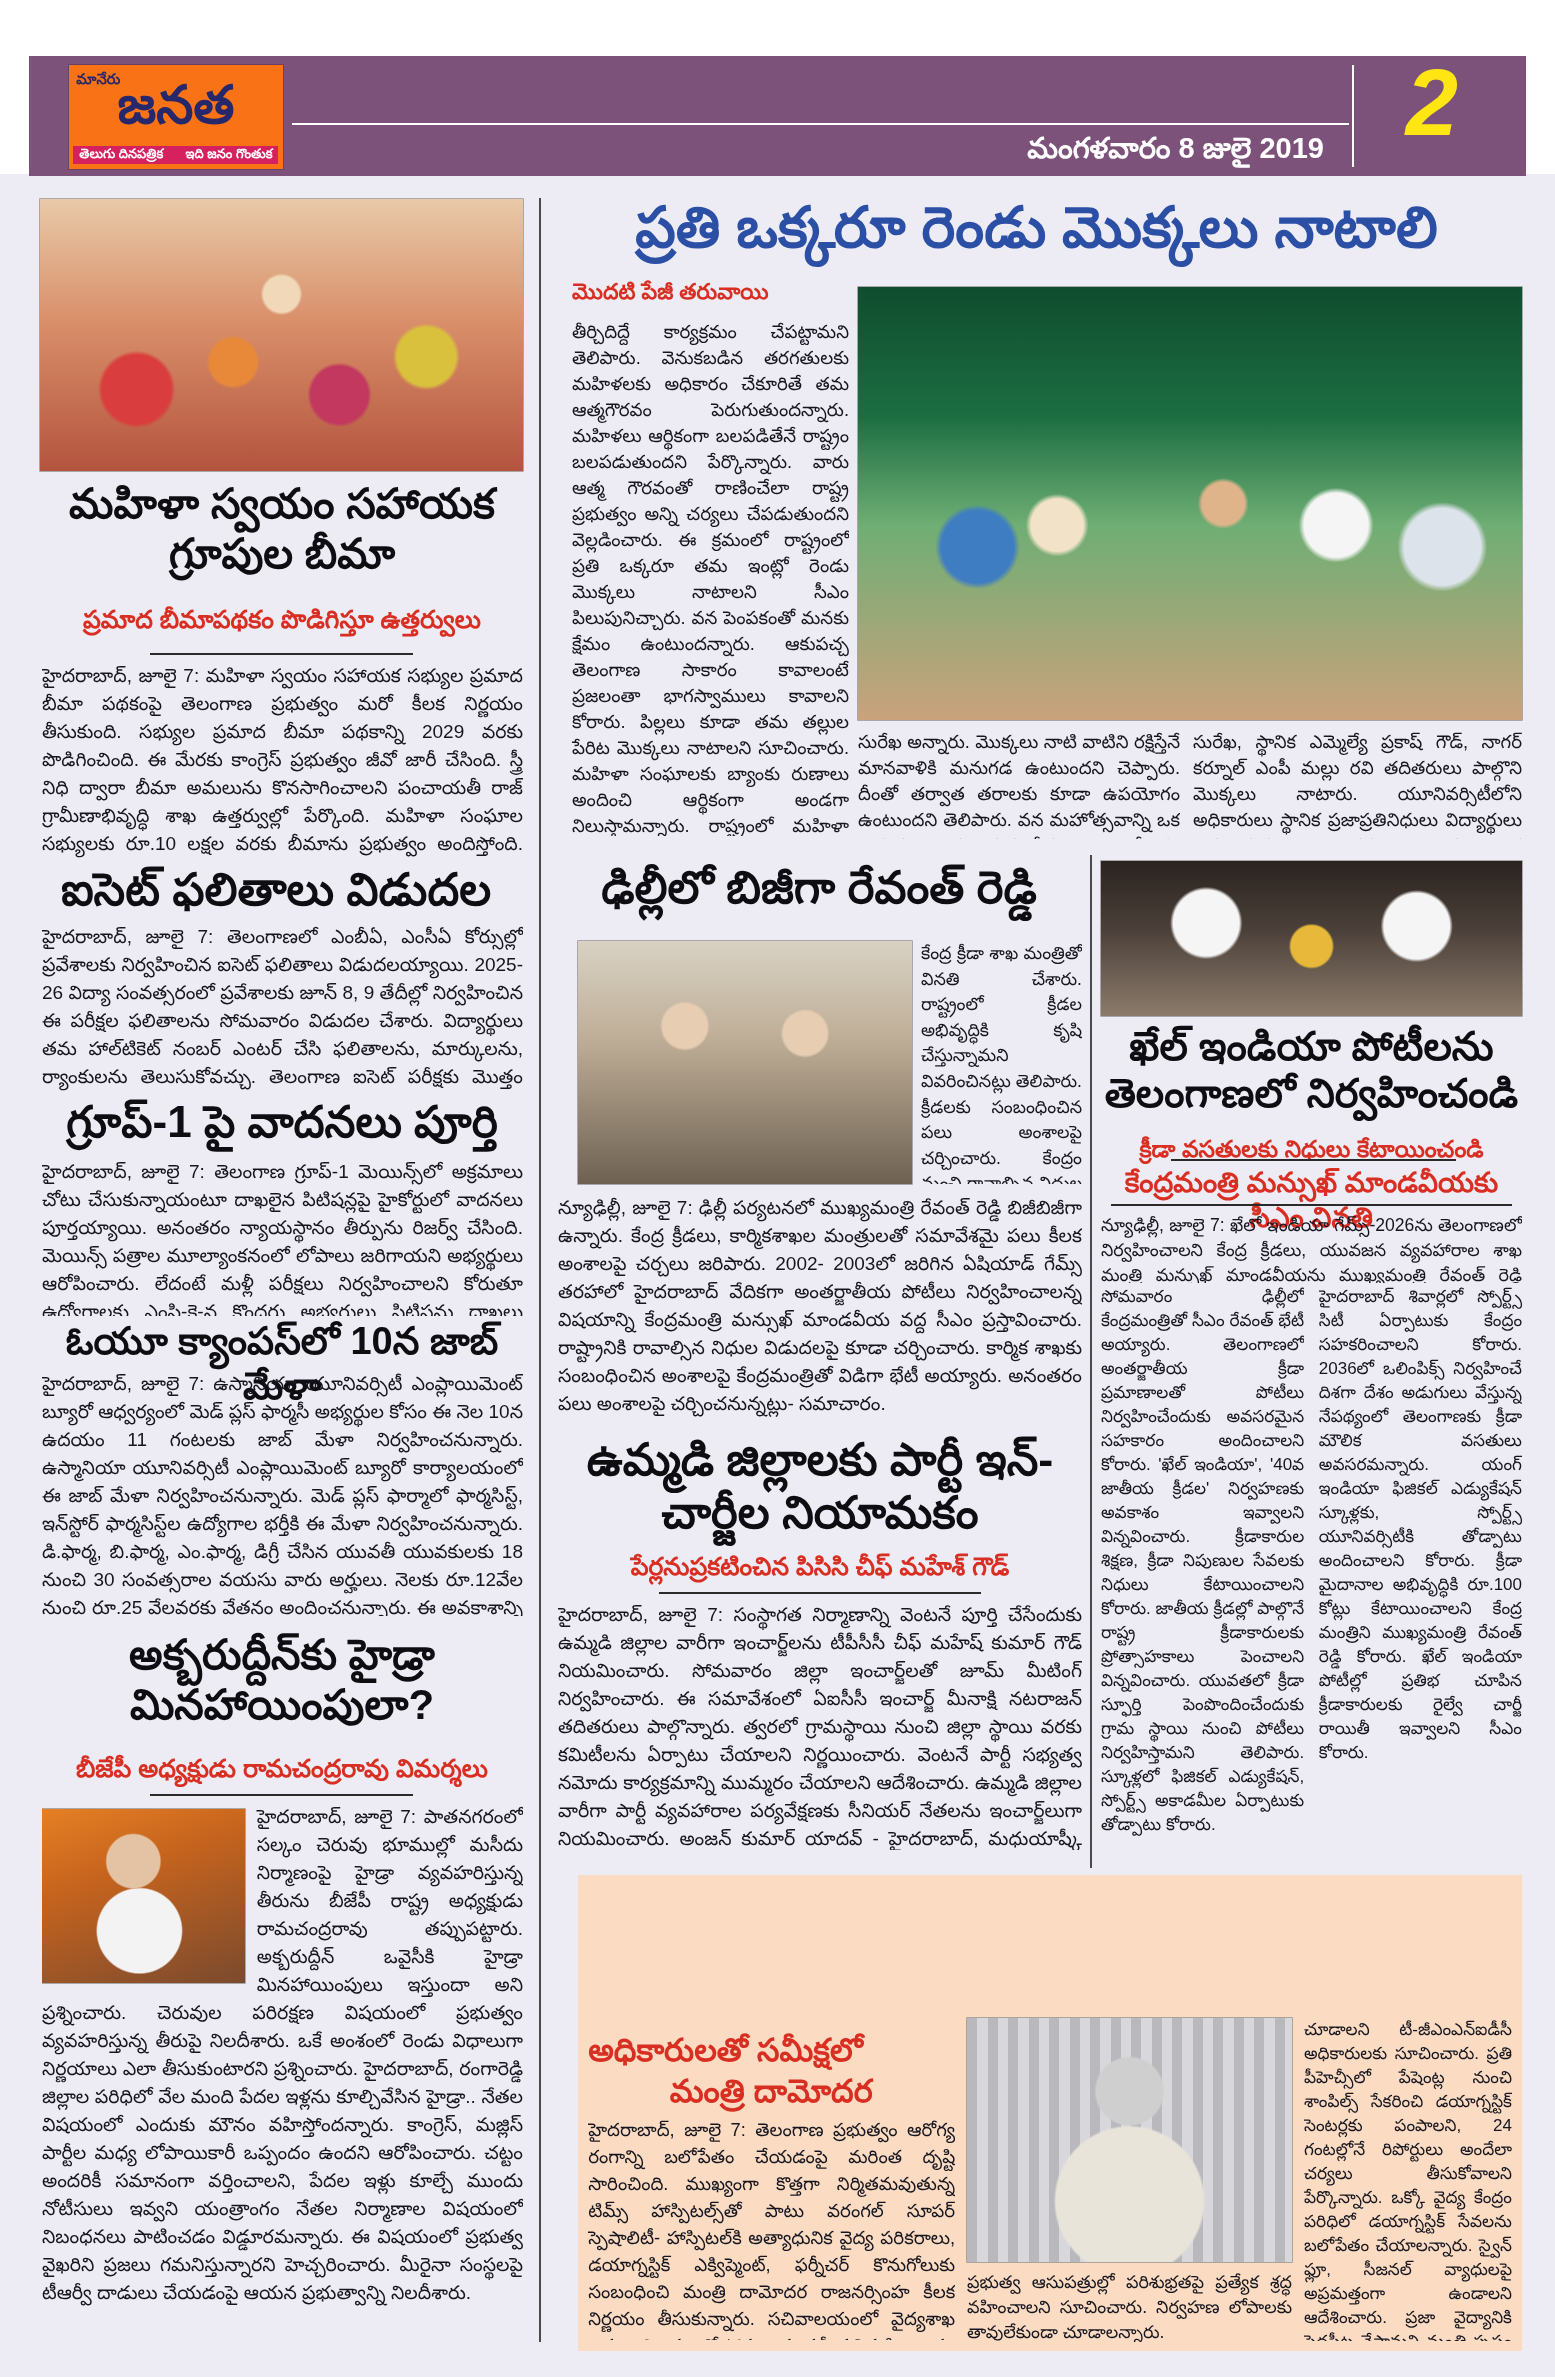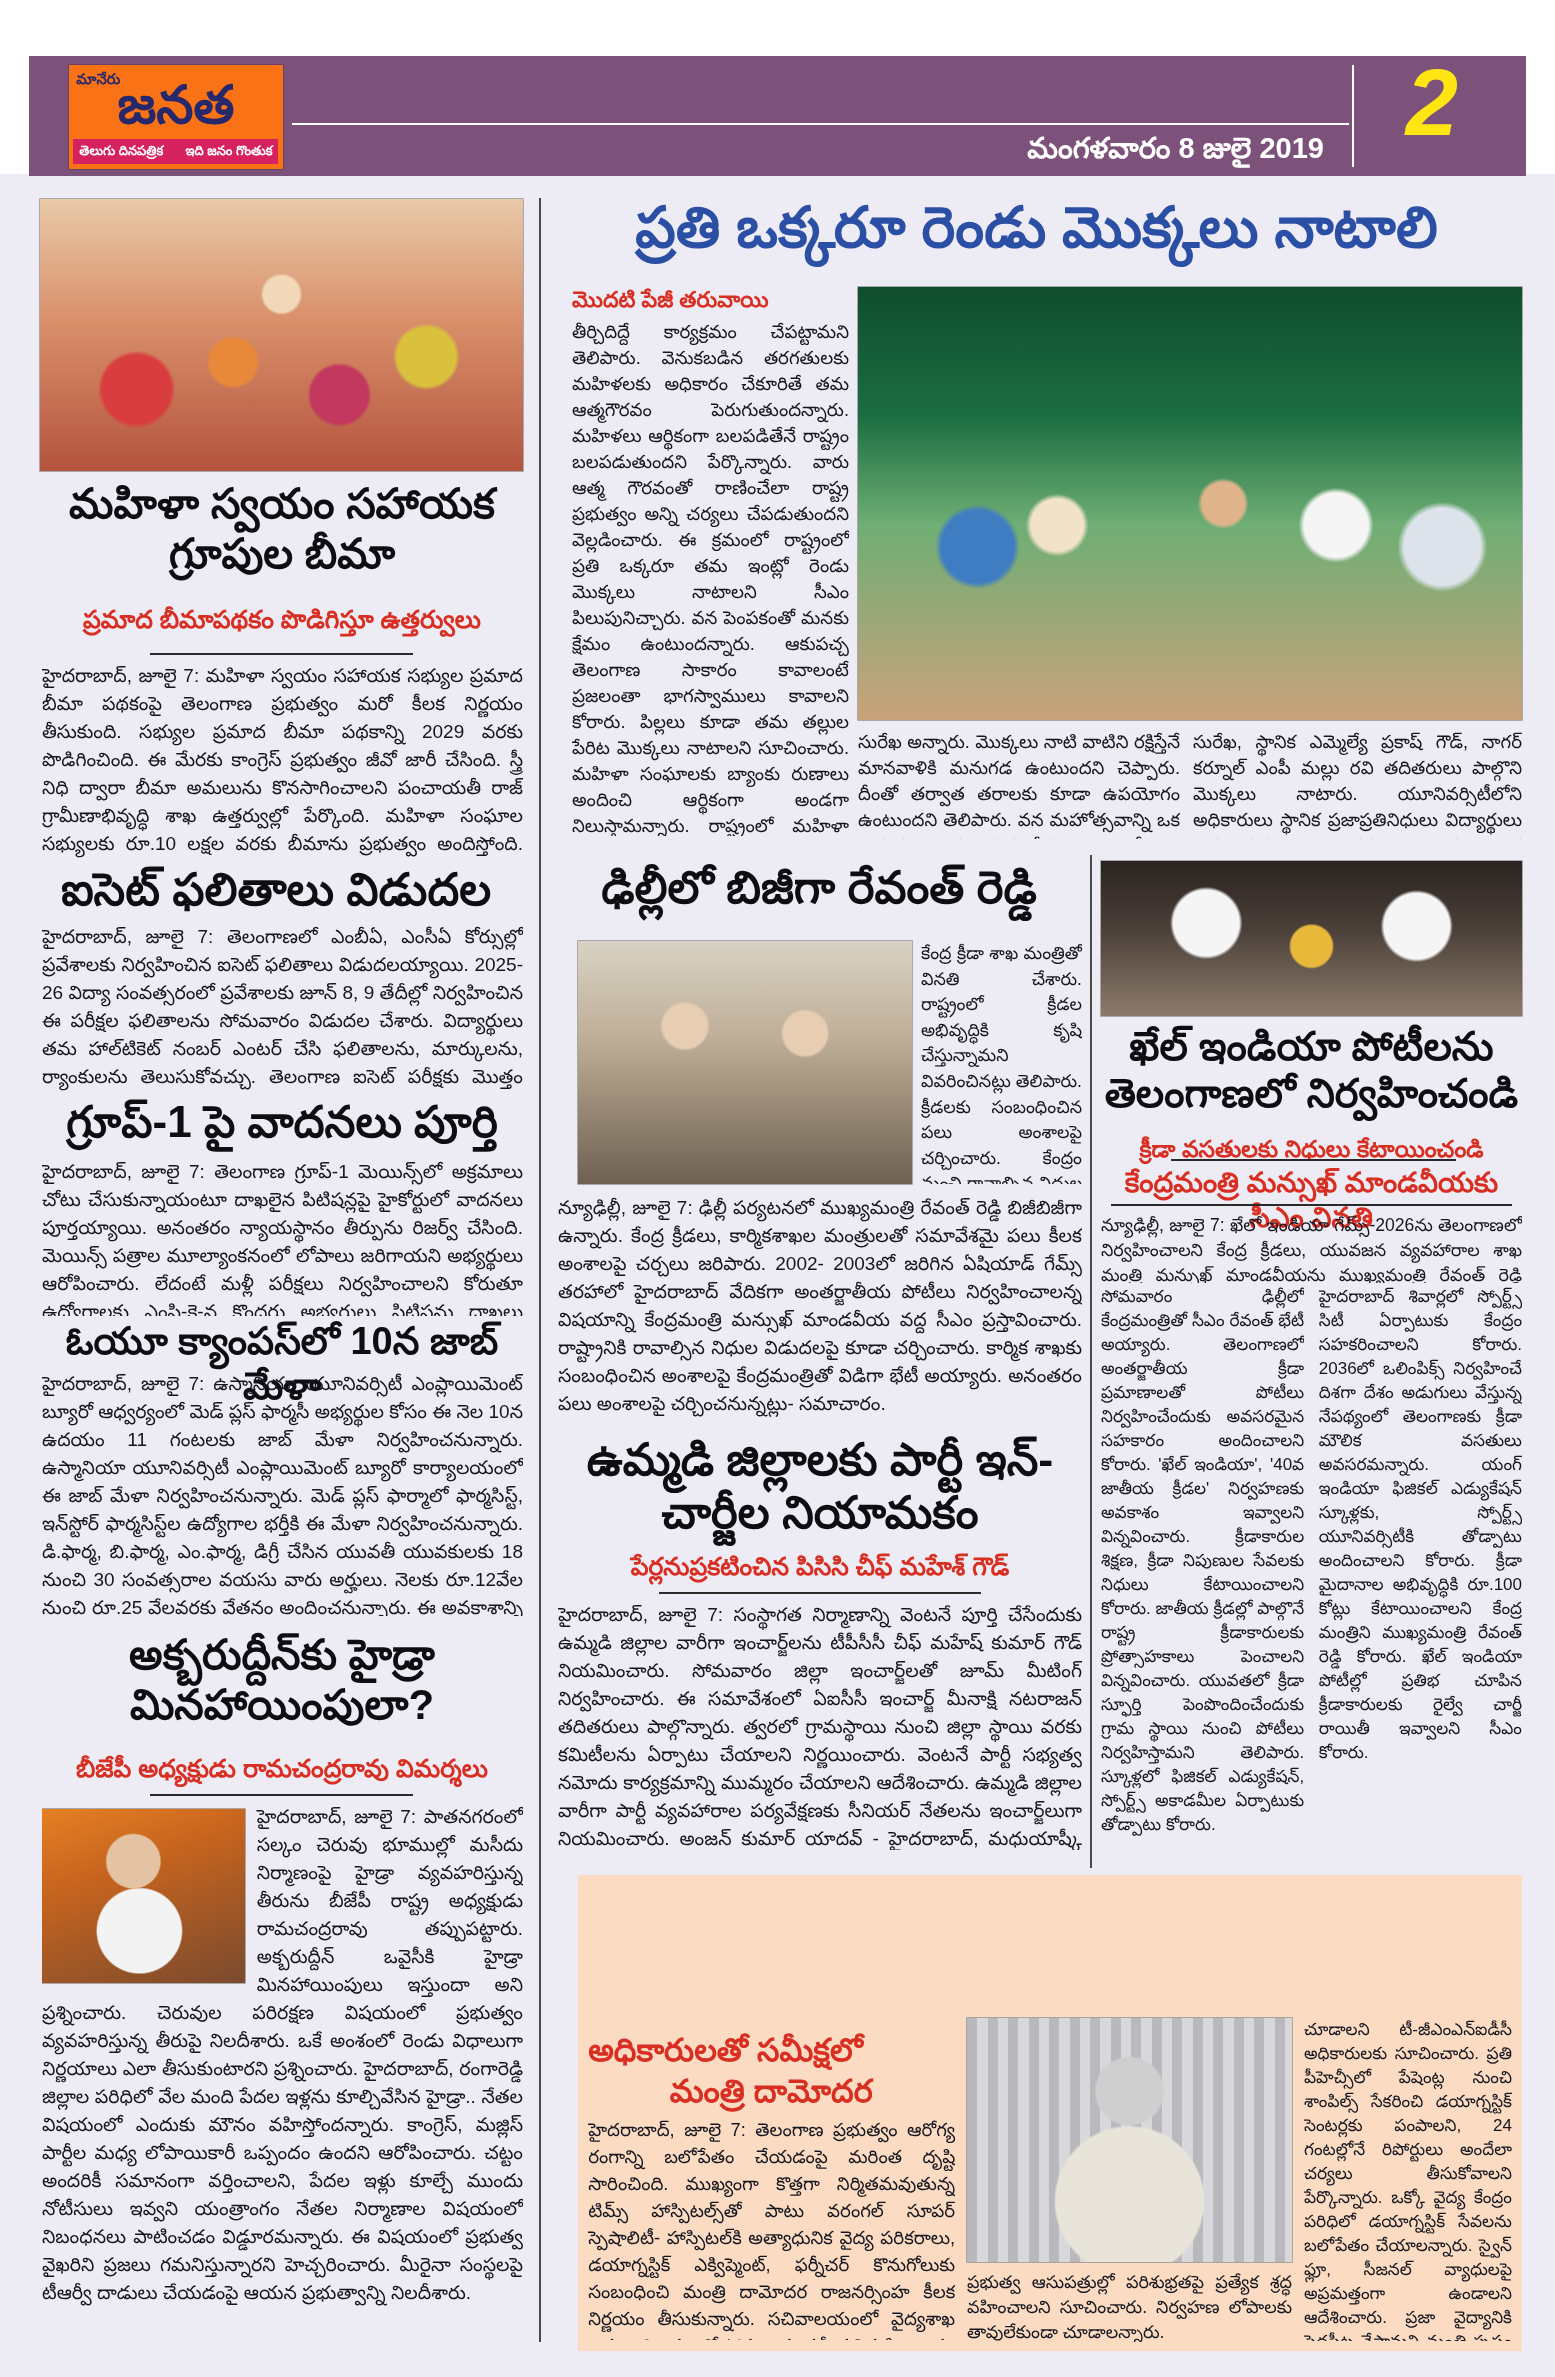--- a/index.html
+++ b/index.html
@@ -8,21 +8,21 @@
     font-family:"Liberation Sans","DejaVu Sans",sans-serif;color:#15151f;
     overflow:hidden;
   }
   .abs{position:absolute;}
   .page-bg{left:0;top:174px;width:1556px;height:2203px;background:#edebf4;}
   
   .banner{left:29px;top:56px;width:1497px;height:120px;background:#7d527a;}
   .logo-box{left:70px;top:64px;width:214px;height:104px;background:#f97316;box-shadow:0 0 0 0.7px #5e3d5c;}
   .logo-small{left:7.3px;top:5.9px;font-size:14.6px;font-weight:bold;color:#27276b;}
   .logo-main{left:0;top:13px;width:214px;text-align:center;font-size:53px;font-weight:bold;color:#27276b;line-height:1;}
-  .logo-ribbon{left:4.4px;bottom:4.4px;width:205px;height:25px;background:#d6215f;display:flex;justify-content:space-between;align-items:center;padding:0 5.9px;box-sizing:border-box;position:absolute;}
+  .logo-ribbon{left:4.4px;bottom:4.4px;width:205px;height:18px;background:#d6215f;display:flex;justify-content:space-between;align-items:center;padding:0 5.9px;box-sizing:border-box;position:absolute;}
   .logo-ribbon span{color:#ffffff;font-size:13px;font-weight:bold;white-space:nowrap;}
   .banner-url{left:307px;top:61px;width:1024px;text-align:center;font-size:48px;font-weight:600;color:#f7a81b;letter-spacing:1.5px;}
   
   .headline{font-weight:bold;color:#0d0d12;text-align:center;line-height:1.18;}
   .headline-blue{font-weight:bold;color:#2b4fa5;text-align:center;line-height:1.1;}
   .subhead-red{font-weight:bold;color:#d92f23;text-align:center;line-height:1.25;}
   .kicker-red{font-weight:bold;color:#d92f23;}
   .body-text{font-size:19px;line-height:28px;text-align:justify;color:#15151f;overflow:hidden;}
   .rule{background:#2a2a2a;}
   .vdiv{background:#4a4a4a;width:1.5px;}
@@ -75,21 +75,21 @@
       <span>ఇది జనం గొంతుక</span>
     </div>
   </div>
   <div class="abs" style="left:263px;top:67px;width:1057px;height:2.2px;background:#fff;"></div>
   <div class="abs" style="left:702px;top:76px;width:593px;text-align:right;font-size:29px;font-weight:bold;color:#fff;">మంగళవారం 8 జులై 2019</div>
   <div class="abs" style="left:1323px;top:8.8px;width:1.5px;height:102px;background:#fff;"></div>
   <div class="abs" style="left:1326px;top:-7.3px;width:154px;text-align:center;font-size:94px;font-weight:bold;font-style:italic;color:#ffe612;">2</div>
 </div>
 
 <div class="abs headline-blue" style="left:549px;top:196px;width:975px;font-size:57px;">ప్రతి ఒక్కరూ రెండు మొక్కలు నాటాలి</div>
-<div class="abs kicker-red" style="left:572px;top:287px;font-size:22px;">మొదటి పేజీ తరువాయి</div>
+<div class="abs kicker-red" style="left:572px;top:279px;font-size:22px;">మొదటి పేజీ తరువాయి</div>
 <div class="abs body-text" style="left:572px;top:319px;width:277px;height:517px;font-size:18.3px;line-height:26px;">తీర్చిదిద్దే కార్యక్రమం చేపట్టామని తెలిపారు. వెనుకబడిన తరగతులకు మహిళలకు అధికారం చేకూరితే తమ ఆత్మగౌరవం పెరుగుతుందన్నారు. మహిళలు ఆర్థికంగా బలపడితేనే రాష్ట్రం బలపడుతుందని పేర్కొన్నారు. వారు ఆత్మ గౌరవంతో రాణించేలా రాష్ట్ర ప్రభుత్వం అన్ని చర్యలు చేపడుతుందని వెల్లడించారు. ఈ క్రమంలో రాష్ట్రంలో ప్రతి ఒక్కరూ తమ ఇంట్లో రెండు మొక్కలు నాటాలని సీఎం పిలుపునిచ్చారు. వన పెంపకంతో మనకు క్షేమం ఉంటుందన్నారు. ఆకుపచ్చ తెలంగాణ సాకారం కావాలంటే ప్రజలంతా భాగస్వాములు కావాలని కోరారు. పిల్లలు కూడా తమ తల్లుల పేరిట మొక్కలు నాటాలని సూచించారు. మహిళా సంఘాలకు బ్యాంకు రుణాలు అందించి ఆర్థికంగా అండగా నిలుస్తామన్నారు. రాష్ట్రంలో మహిళా సంఘాలకు సోలార్ పవర్ ప్లాంట్లను అప్పగిస్తామని చెప్పారు. మహిళల సంక్షేమం కోసం పథకాలు రూపొందించామన్నారు. ఎమ్మెల్యే, ఎమ్మెల్సీ బిల్లుల్లో మహిళలకు సీట్లు పెంచాల్సిన బాధ్యత అందరిపై ఉందని మంత్రి కొండ సురేఖ అన్నారు.</div>
 <div class="abs photo ph-plantation" style="left:858px;top:287px;width:664px;height:433px;"></div>
 <div class="abs body-text" style="left:858px;top:729px;width:322px;height:110px;font-size:18.3px;line-height:26px;">సురేఖ అన్నారు. మొక్కలు నాటి వాటిని రక్షిస్తేనే మానవాళికి మనుగడ ఉంటుందని చెప్పారు. దీంతో తర్వాత తరాలకు కూడా ఉపయోగం ఉంటుందని తెలిపారు. వన మహోత్సవాన్ని ఒక ఉద్యమంలా ముందుకు తీసుకెళ్లాలని కోరారు. కార్యక్రమంలో మంత్రి కొండ</div>
 <div class="abs body-text" style="left:1193px;top:729px;width:329px;height:110px;font-size:18.3px;line-height:26px;">సురేఖ, స్థానిక ఎమ్మెల్యే ప్రకాష్ గౌడ్, నాగర్ కర్నూల్ ఎంపీ మల్లు రవి తదితరులు పాల్గొని మొక్కలు నాటారు. యూనివర్సిటీలోని అధికారులు స్థానిక ప్రజాప్రతినిధులు విద్యార్థులు పెద్ద ఎత్తున పాల్గొని ఇతర ప్రాంతాల నుంచి పెద్ద ఎత్తున మహిళలను తరలించారు.</div>
 
 <div class="abs vdiv" style="left:539px;top:198px;height:2144px;"></div>
 <div class="abs vdiv" style="left:1090px;top:855px;height:1013px;"></div>
 
 <div class="abs photo ph-women" style="left:40px;top:199px;width:483px;height:272px;"></div>
 

